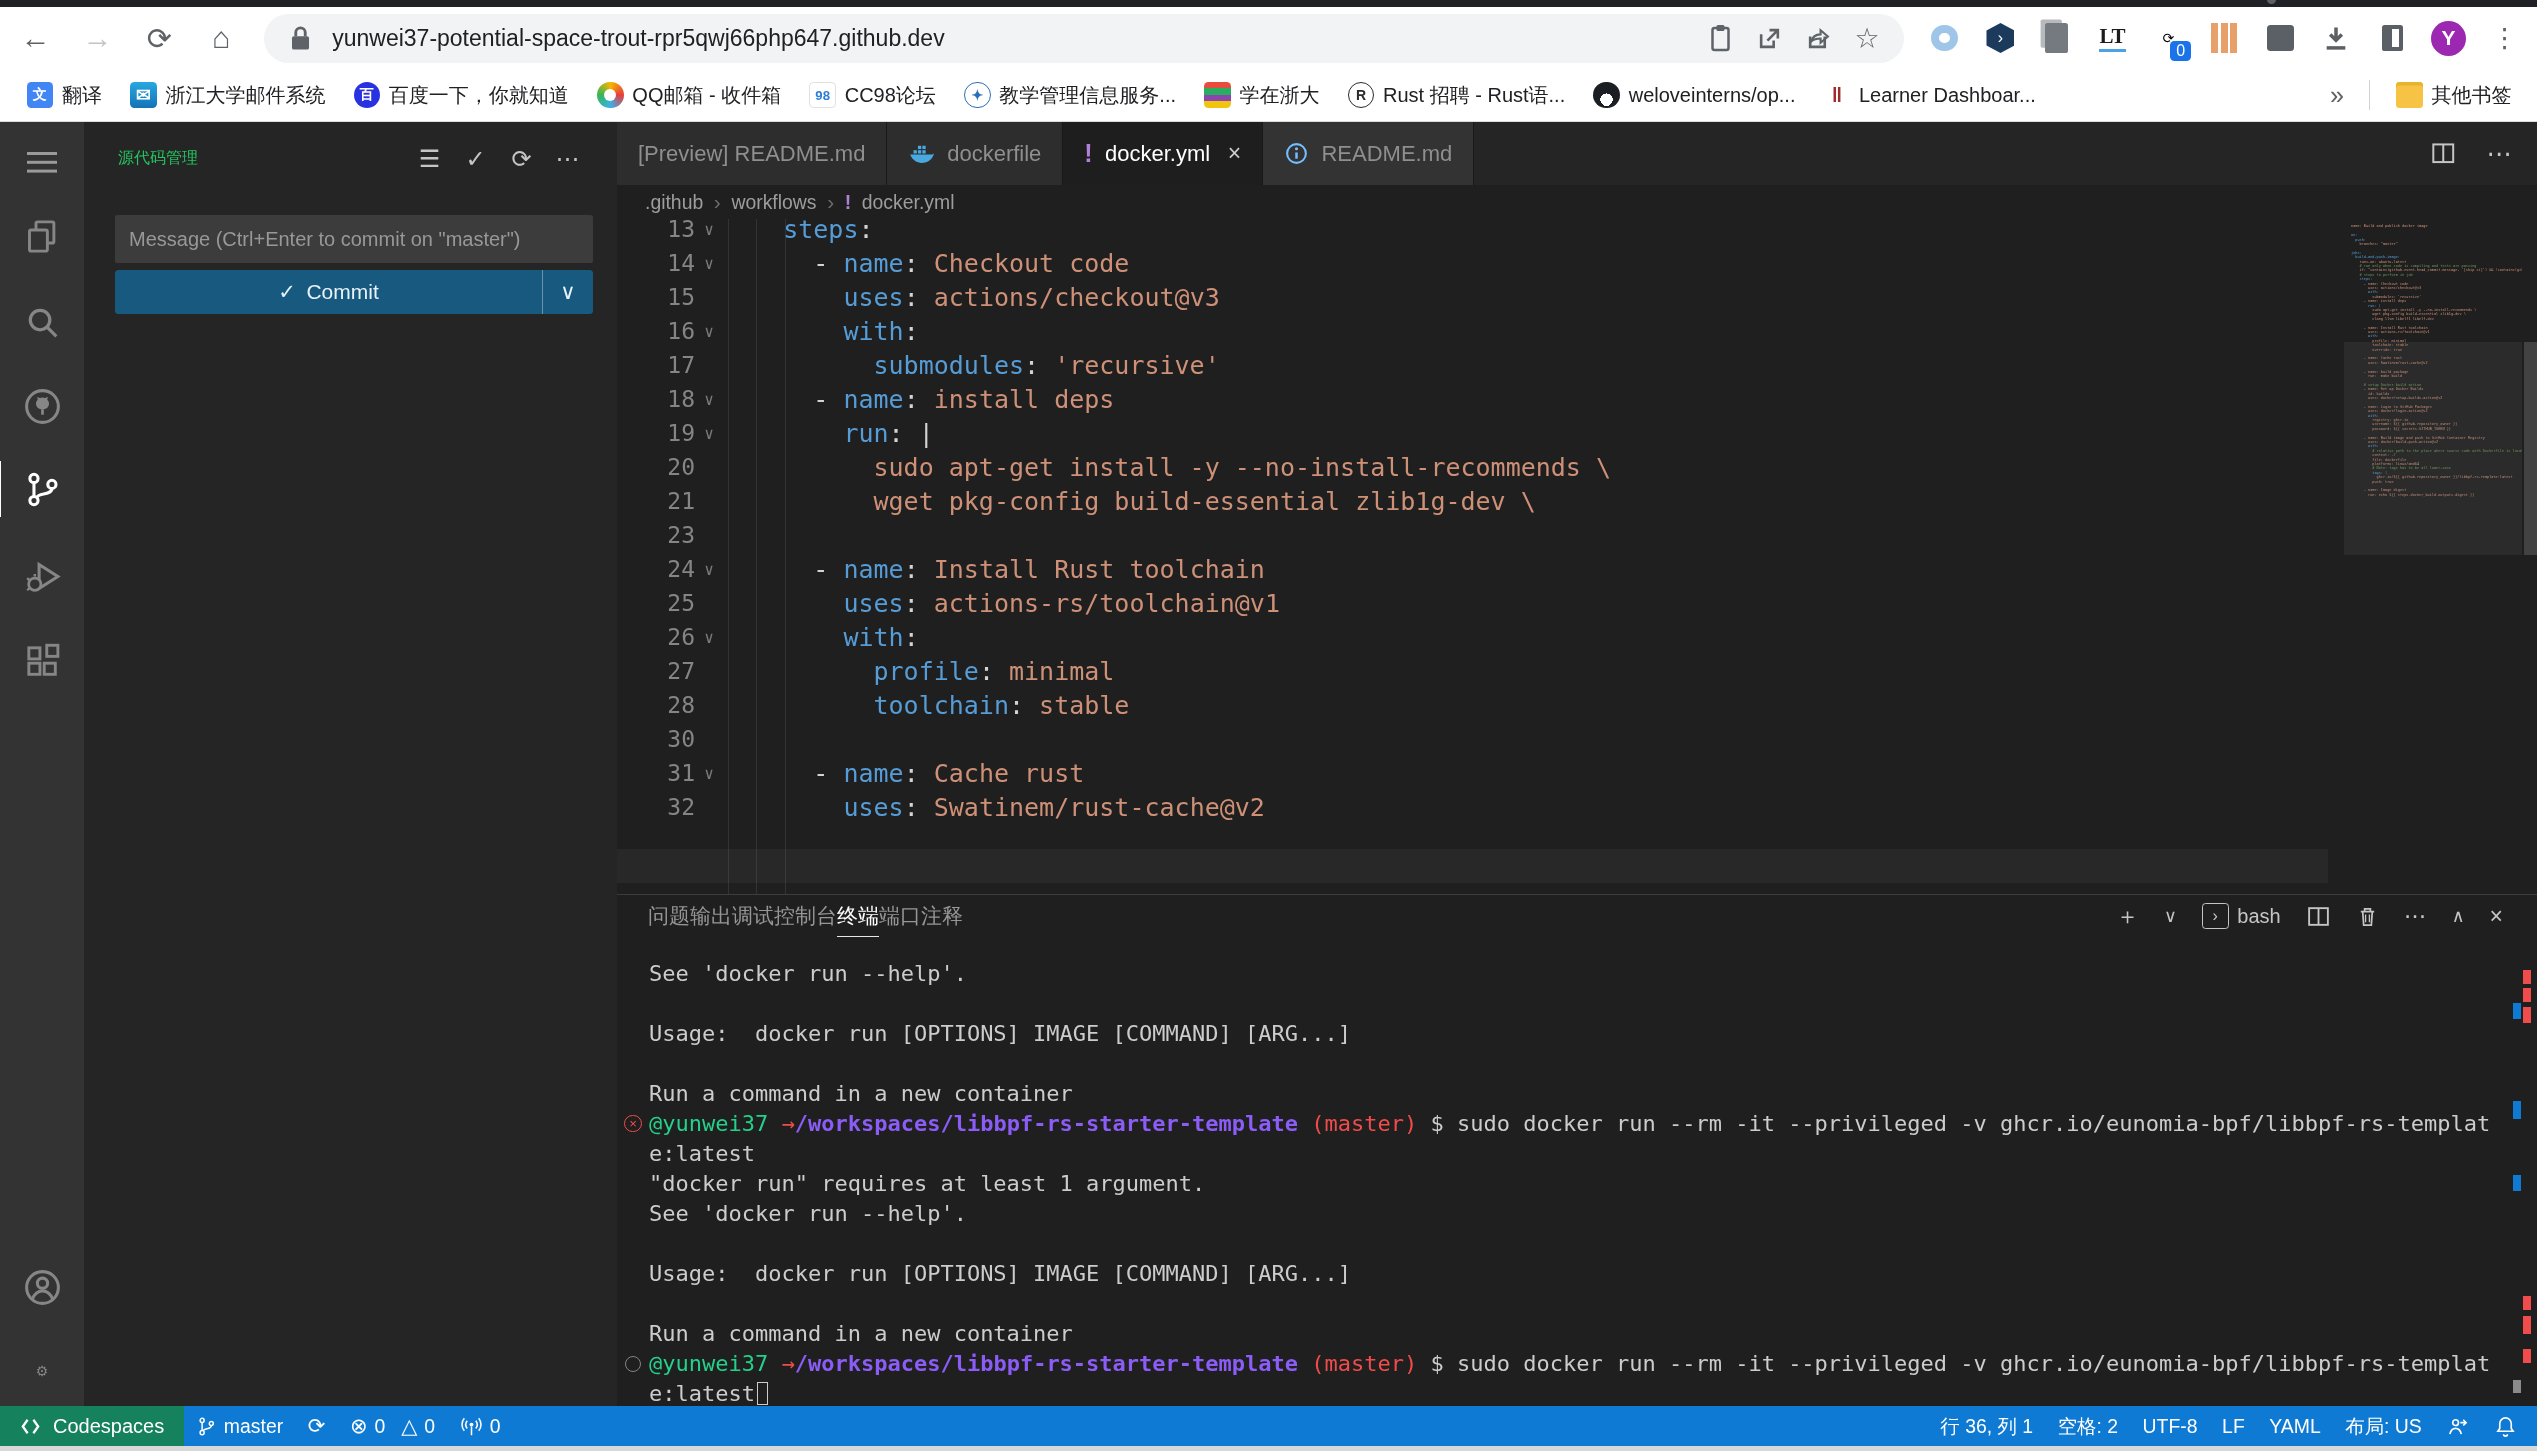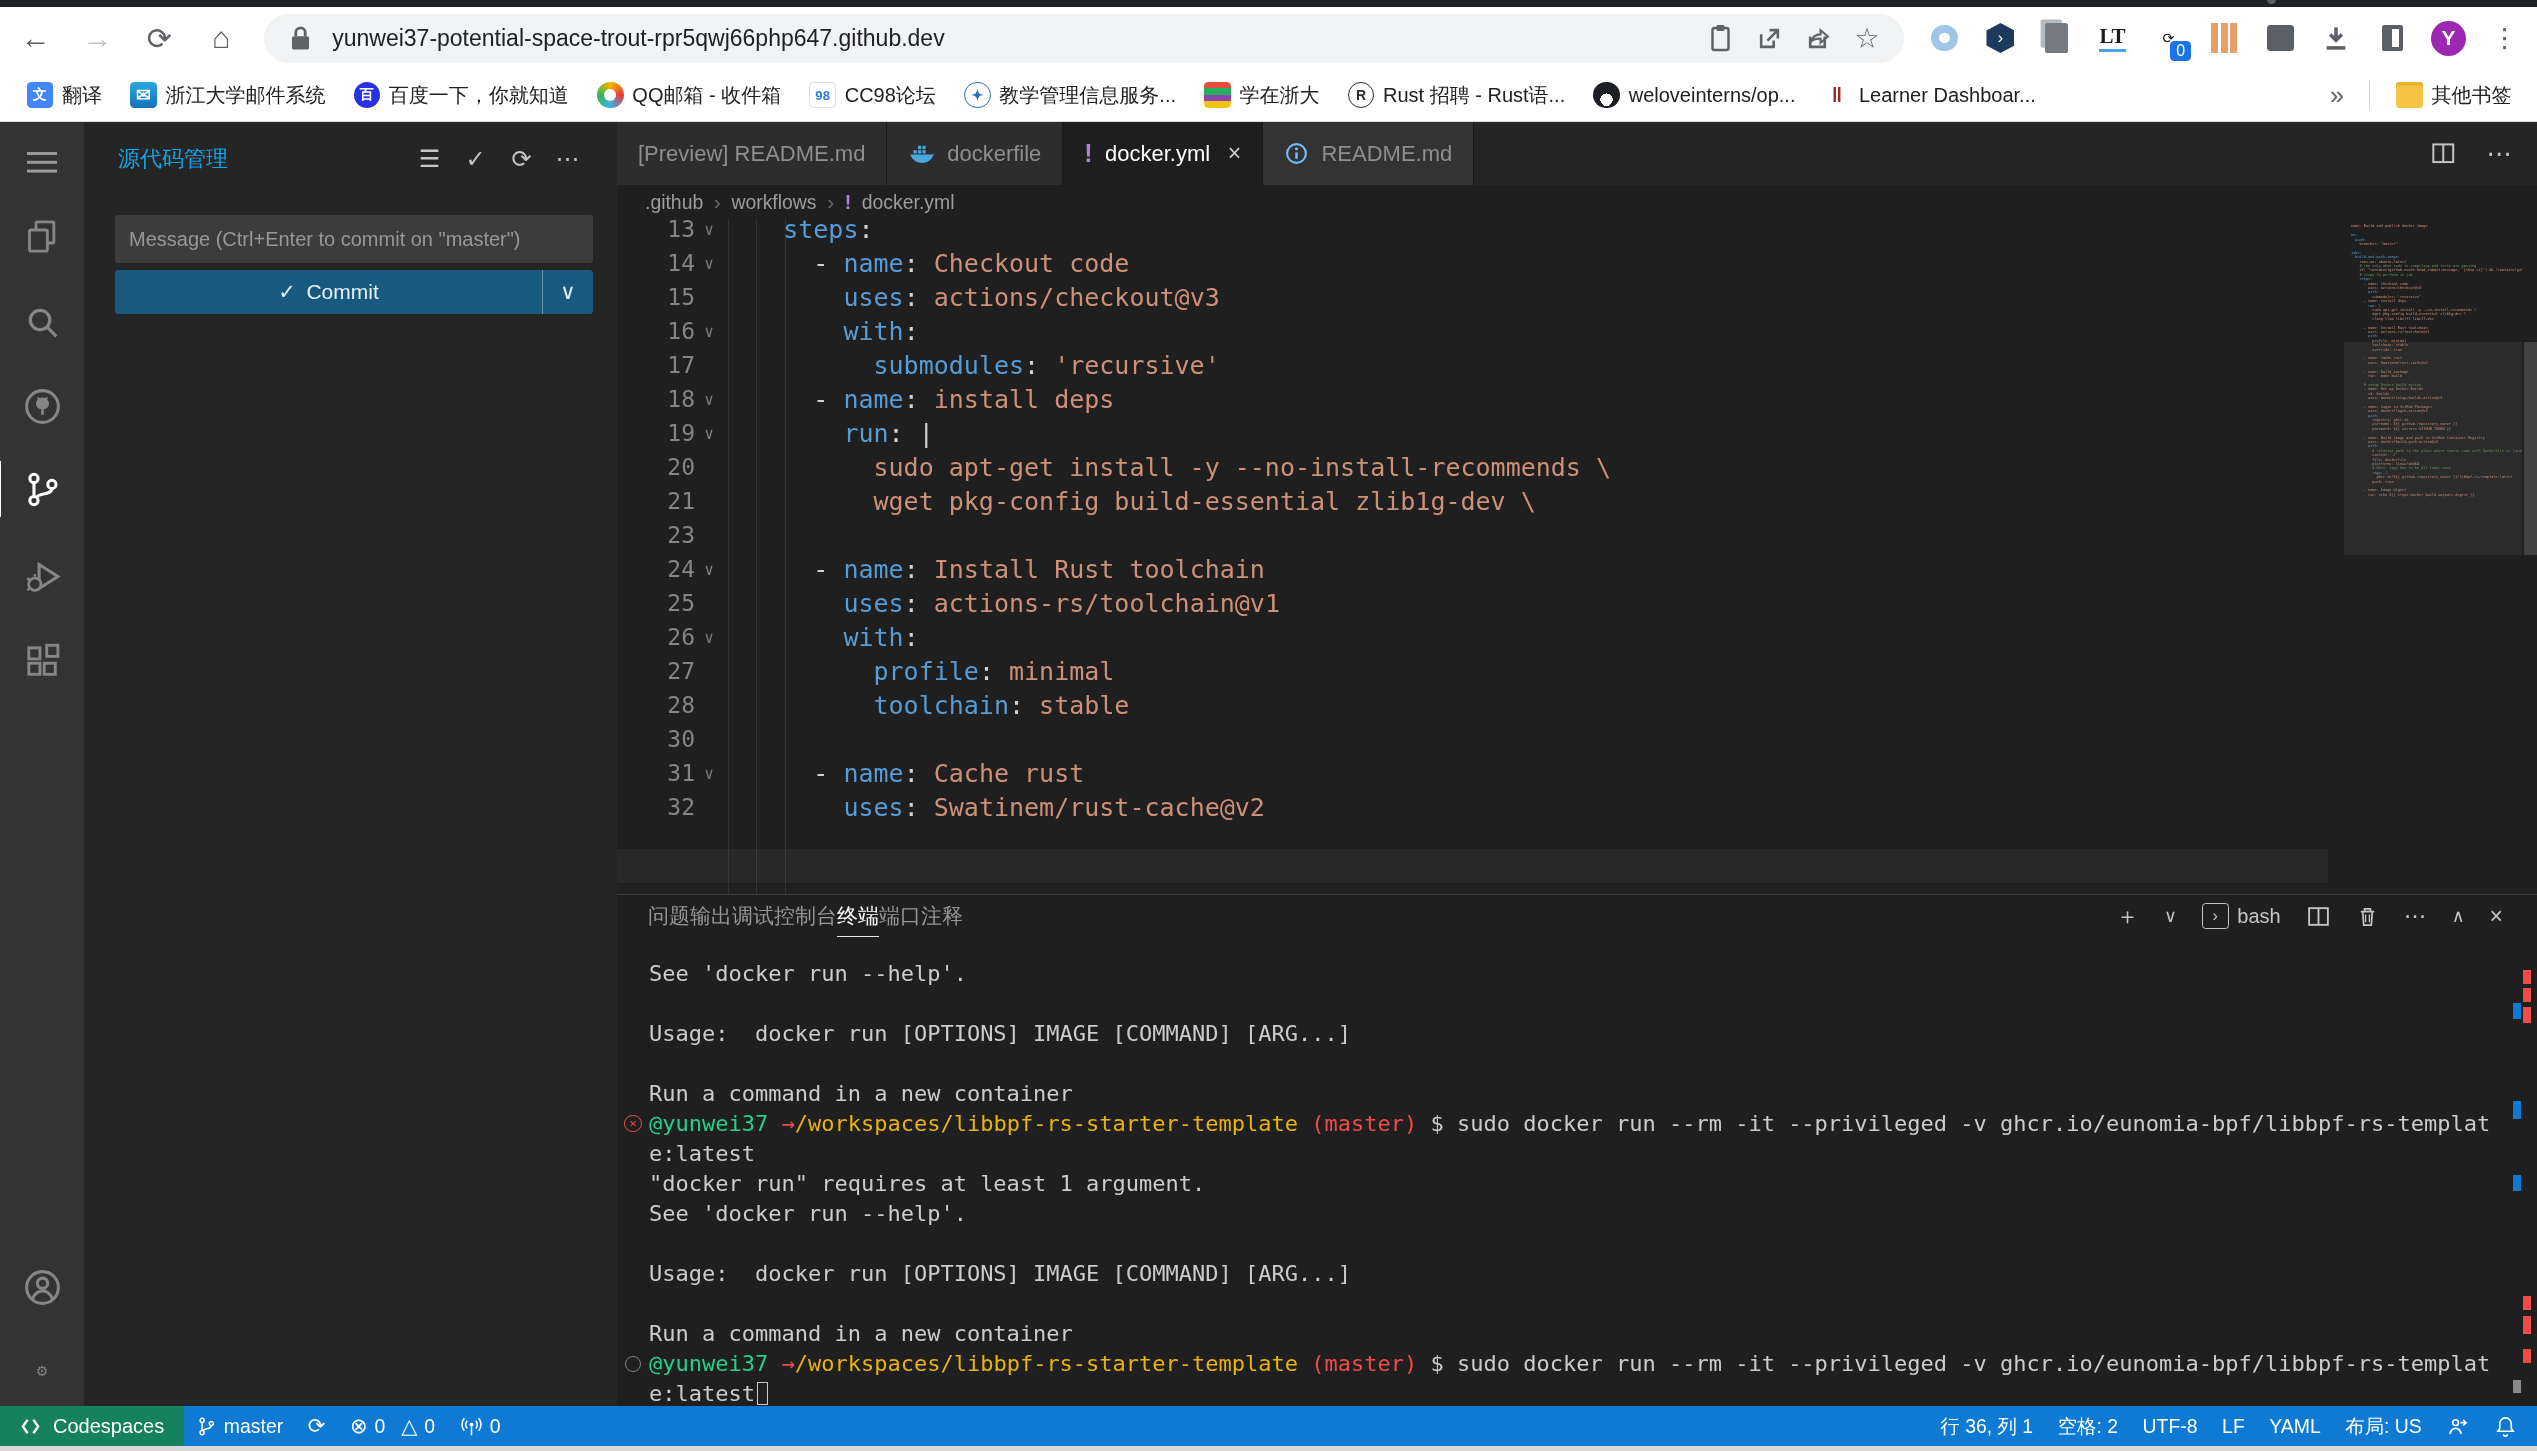--- a/index.html
+++ b/index.html
@@ -48,21 +48,21 @@
   .bm-divider{width:0.9px;height:30px;background:#d0d3d6}
   .fav-folder{background:#f6c344;border-radius:3.5px;box-shadow:inset 0 3.5px 0 #e8b42e}
   
   #workbench{position:absolute;top:122px;left:0;width:2538px;height:1285px;display:flex;background:#1f1f1f}
   #activitybar{width:84px;background:#333333;position:relative;flex:none}
   .act{position:absolute;left:0;width:84px;height:56px;display:flex;align-items:center;justify-content:center;color:#868686}
   .act.active{color:#ffffff;border-left:1.8px solid #fff}
   .burger{width:30px;height:3.5px;background:#9a9a9a;box-shadow:0 8.8px 0 #9a9a9a,0 17.6px 0 #9a9a9a;margin-bottom:17.6px}
   #sidebar{width:533px;background:#252526;position:relative;flex:none}
   #sc-header{position:absolute;top:19.4px;left:0;width:533px;height:35px;display:flex;align-items:center;padding:0 26.5px 0 34px}
-  #sc-title{font-size:22px;color:#0ea5e9;flex:1}
+  #sc-title{font-size:16px;color:#22c55e;flex:1}
   .sc-ico{color:#c5c5c5;font-size:24px;width:46px;text-align:center}
   #commit-input{position:absolute;left:31px;top:93px;width:478px;height:48px;background:#3c3c3c;border:none;border-radius:2.6px;
     color:#c3c3c3;font-size:20px;padding:0 14px;outline:none}
   #commit-input::placeholder{color:#989898}
   #commit-btn{position:absolute;left:31px;top:148px;width:478px;height:44px;background:#17597f;border-radius:3.5px;
     display:flex;align-items:center;color:#e8f2fa;font-size:21px}
   #commit-main{flex:1;display:flex;align-items:center;justify-content:center;gap:10.6px}
   #commit-drop{width:51px;height:100%;display:flex;align-items:center;justify-content:center;border-left:0.9px solid rgba(255,255,255,.35)}
   #main{flex:1;display:flex;flex-direction:column;position:relative}
   
@@ -102,21 +102,21 @@
   .ptab.active{color:#ffffff;border-bottom:1.8px solid #e7e7e7}
   #panel-actions{position:absolute;top:0;right:35px;height:42px;display:flex;align-items:center;gap:25px;color:#c5c5c5;font-size:23px}
   .bash-chip{display:flex;align-items:center;gap:8.8px}
   .bash-box{width:26.5px;height:26.5px;border:1.8px solid #c5c5c5;border-radius:3.5px;display:flex;align-items:center;justify-content:center;font-size:16px}
   #terminal{position:absolute;top:53px;left:0;right:26.5px;bottom:0;overflow:hidden;padding-top:10.6px}
   .trow{height:30px;display:flex;align-items:center}
   .tgut{width:32px;flex:none;display:flex;align-items:center;justify-content:center}
   .g-error{width:17.6px;height:17.6px;border:1.8px solid #f14c4c;border-radius:50%;color:#f14c4c;font-size:13.2px;line-height:15px;text-align:center}
   .g-pending{width:16px;height:16px;border:1.8px solid #848484;border-radius:50%}
   .ttext{font-family:"DejaVu Sans Mono",monospace;font-size:22px;white-space:pre}
-  .t-fg{color:#cccccc}.t-green{color:#23d18b}.t-red{color:#f14c4c}.t-blue{color:#eab308;font-weight:400}
+  .t-fg{color:#cccccc}.t-green{color:#23d18b}.t-red{color:#f14c4c}.t-blue{color:#8b5cf6;font-weight:700}
   .tcursor{display:inline-block;width:11.5px;height:23px;border:1.8px solid #cccccc;vertical-align:-3.5px;margin-left:1.8px}
   .tmark{position:absolute;width:8px}
   
   #statusbar{position:absolute;top:1406px;left:0;width:2538px;height:40px;background:#0e7ad3;display:flex;align-items:center;color:#fff}
   #remote{height:40px;background:#16825d;display:flex;align-items:center;gap:10.6px;padding:0 19.4px;font-size:20px}
   .sb-item{display:flex;align-items:center;gap:7px;padding:0 12.3px;font-size:19.4px;white-space:nowrap}
   .sb-ico{font-size:21px}
   #status-right{margin-left:auto;display:flex;align-items:center}
   #bottom-strip{position:absolute;top:1446px;left:0;width:2538px;height:5.3px;background:#d8d8d8}
   svg{display:block}

